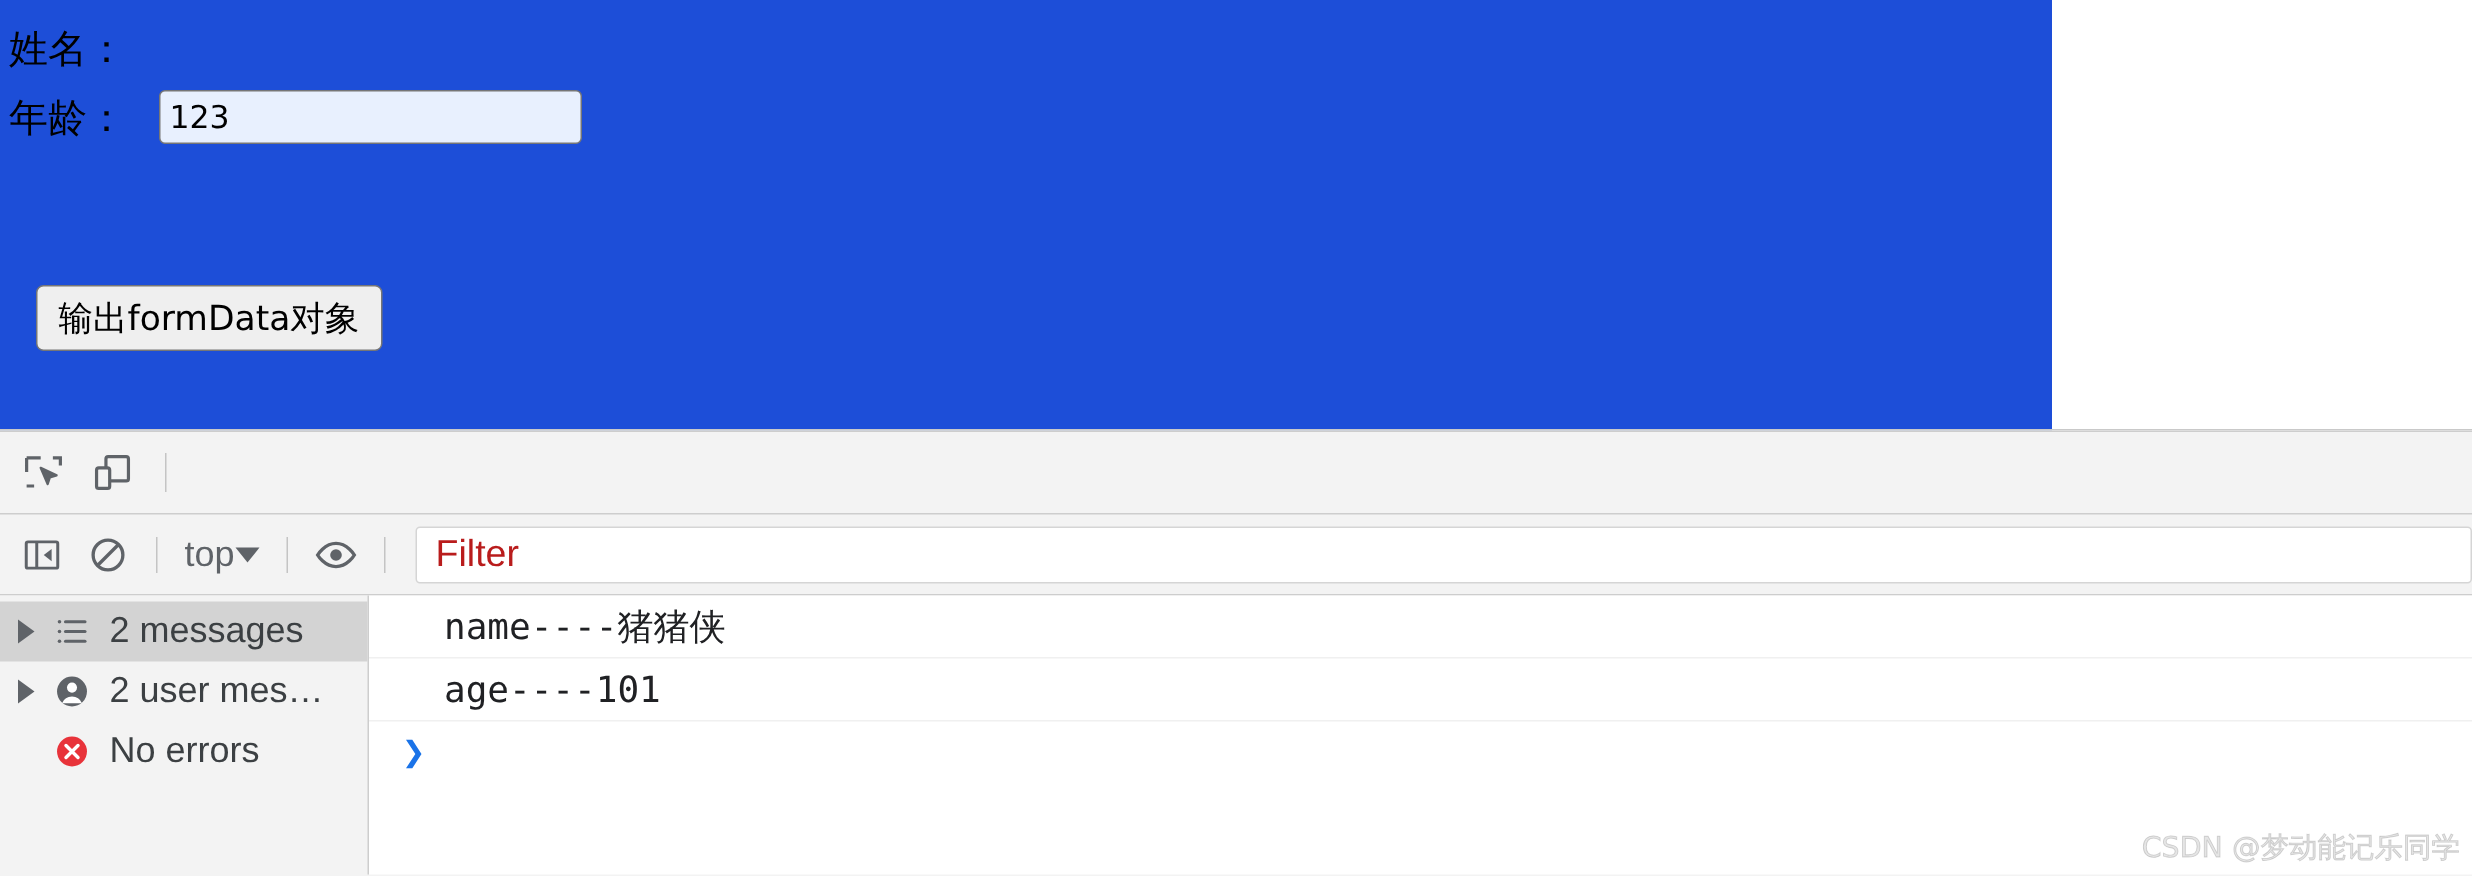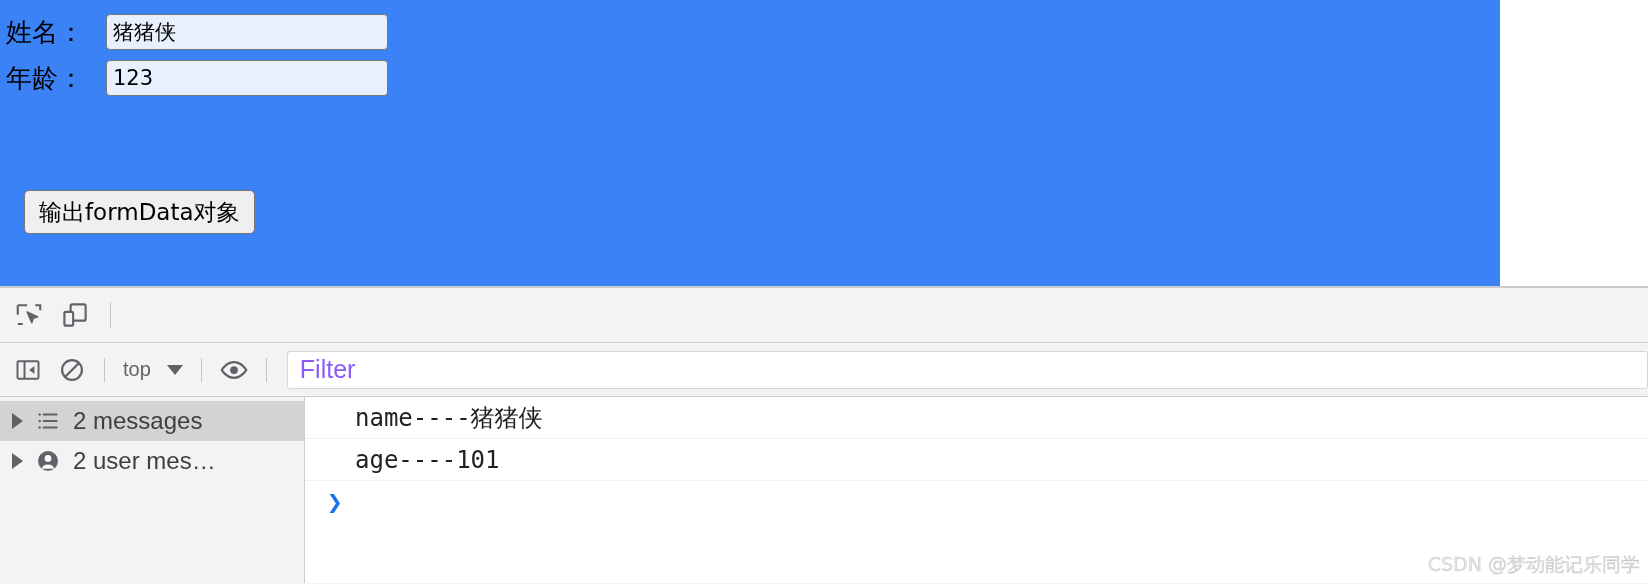--- a/index.html
+++ b/index.html
@@ -8,22 +8,22 @@
     width: 1648px; height: 584px;
     background: #ffffff;
     font-family: "Liberation Sans", sans-serif;
     overflow: hidden;
   }
 
   #root { position: relative; width: 1648px; height: 584px; background:#fff; }
 
   
   .page-area {
-    position: absolute; left:0; top:0; width:1500px; height:287px;
-    background:#3b82f6;
+    position: absolute; left:0; top:0; width:1368px; height:287px;
+    background:#1d4ed8;
   }
 
   .form-rows { position:absolute; left:6px; top:9px; }
   .form-row { display:flex; align-items:center; height:46px; }
   .form-label {
     font-size: 26px;
     color:#000;
     font-family: "DejaVu Sans", "Liberation Sans", sans-serif;
     letter-spacing: 0px;
     width: 100px;
@@ -112,50 +112,50 @@
     border-bottom: 1px solid #cdcdcd;
     padding-left: 6px;
   }
   .ct-icon {
     width:44px; height:44px;
     display:flex; align-items:center; justify-content:center;
     cursor:pointer;
   }
   .ct-sep { width:1px; height:24px; background:#c4c4c4; margin:0 10px; }
   .ct-select {
-    display:flex; align-items:center; gap:16px;
+    display:flex; align-items:center; gap:1px;
     padding: 0 8px; height:34px;
-    font-size:20px; color:#5f6368; cursor:pointer;
+    font-size:24px; color:#5f6368; cursor:pointer;
   }
   .caret {
     width:0;height:0;
     border-left:8px solid transparent;
     border-right:8px solid transparent;
     border-top:10px solid #5f6368;
   }
   .filter-box {
     flex: 1;
     height: 38px;
     margin-left: 10px;
     margin-right: 0;
     background:#fff;
     border: 1px solid #d5d5d5;
     border-radius: 3px;
     display:flex; align-items:center;
     padding: 0 12px;
   }
-  .filter-box .ph { font-size:25px; color:#8b5cf6; }
+  .filter-box .ph { font-size:25px; color:#b91c1c; }
 
   
   .console-body {
     display:flex;
     height: 186px;
   }
   .c-sidebar {
-    width: 305px;
+    width: 246px;
     background:#f3f3f3;
     border-right:1px solid #cdcdcd;
     padding-top: 4px;
   }
   .c-side-row {
     display:flex; align-items:center;
     height: 40px;
     padding-left: 12px;
     gap: 10px;
     font-size: 24px;
@@ -215,21 +215,20 @@
 <body>
 
 <div id="root">
 
   <div class="page-area">
 
     <div class="form-rows">
 
       <div class="form-row">
         <span class="form-label">姓名：</span>
-        <input class="form-input autofill" type="text" value="猪猪侠" style="">
       </div>
 
       <div class="form-row">
         <span class="form-label">年龄：</span>
         <input class="form-input autofill" type="text" value="123" style="">
       </div>
 
 
     </div>
 
@@ -324,20 +323,30 @@
           <span class="c-side-icon">
             <svg width="26" height="26" viewBox="0 0 24 24">
               <circle cx="12" cy="12" r="9.2" fill="#5f6368"></circle>
               <circle cx="12" cy="9.6" r="3.1" fill="#ffffff"></circle>
               <path d="M5.9 19.2a6.6 6.6 0 0 1 12.2 0z" fill="#ffffff"></path>
             </svg>
           </span>
           <span class="c-side-label">2 user mes…</span>
         </div>
 
+        <div class="c-side-row">
+          <span class="nospace"></span>
+          <span class="c-side-icon">
+            <svg width="26" height="26" viewBox="0 0 24 24">
+              <circle cx="12" cy="12" r="9.2" fill="#e8333a"></circle>
+              <path d="M8.3 8.3l7.4 7.4M15.7 8.3l-7.4 7.4" stroke="#ffffff" stroke-width="2.1" stroke-linecap="round"></path>
+            </svg>
+          </span>
+          <span class="c-side-label">No errors</span>
+        </div>
       </div>
 
       <div class="c-messages">
         <div class="c-msg">name----猪猪侠</div>
         <div class="c-msg">age----101</div>
         <div class="c-prompt">
           <span>❯</span>
         </div>
       </div>
     </div>

